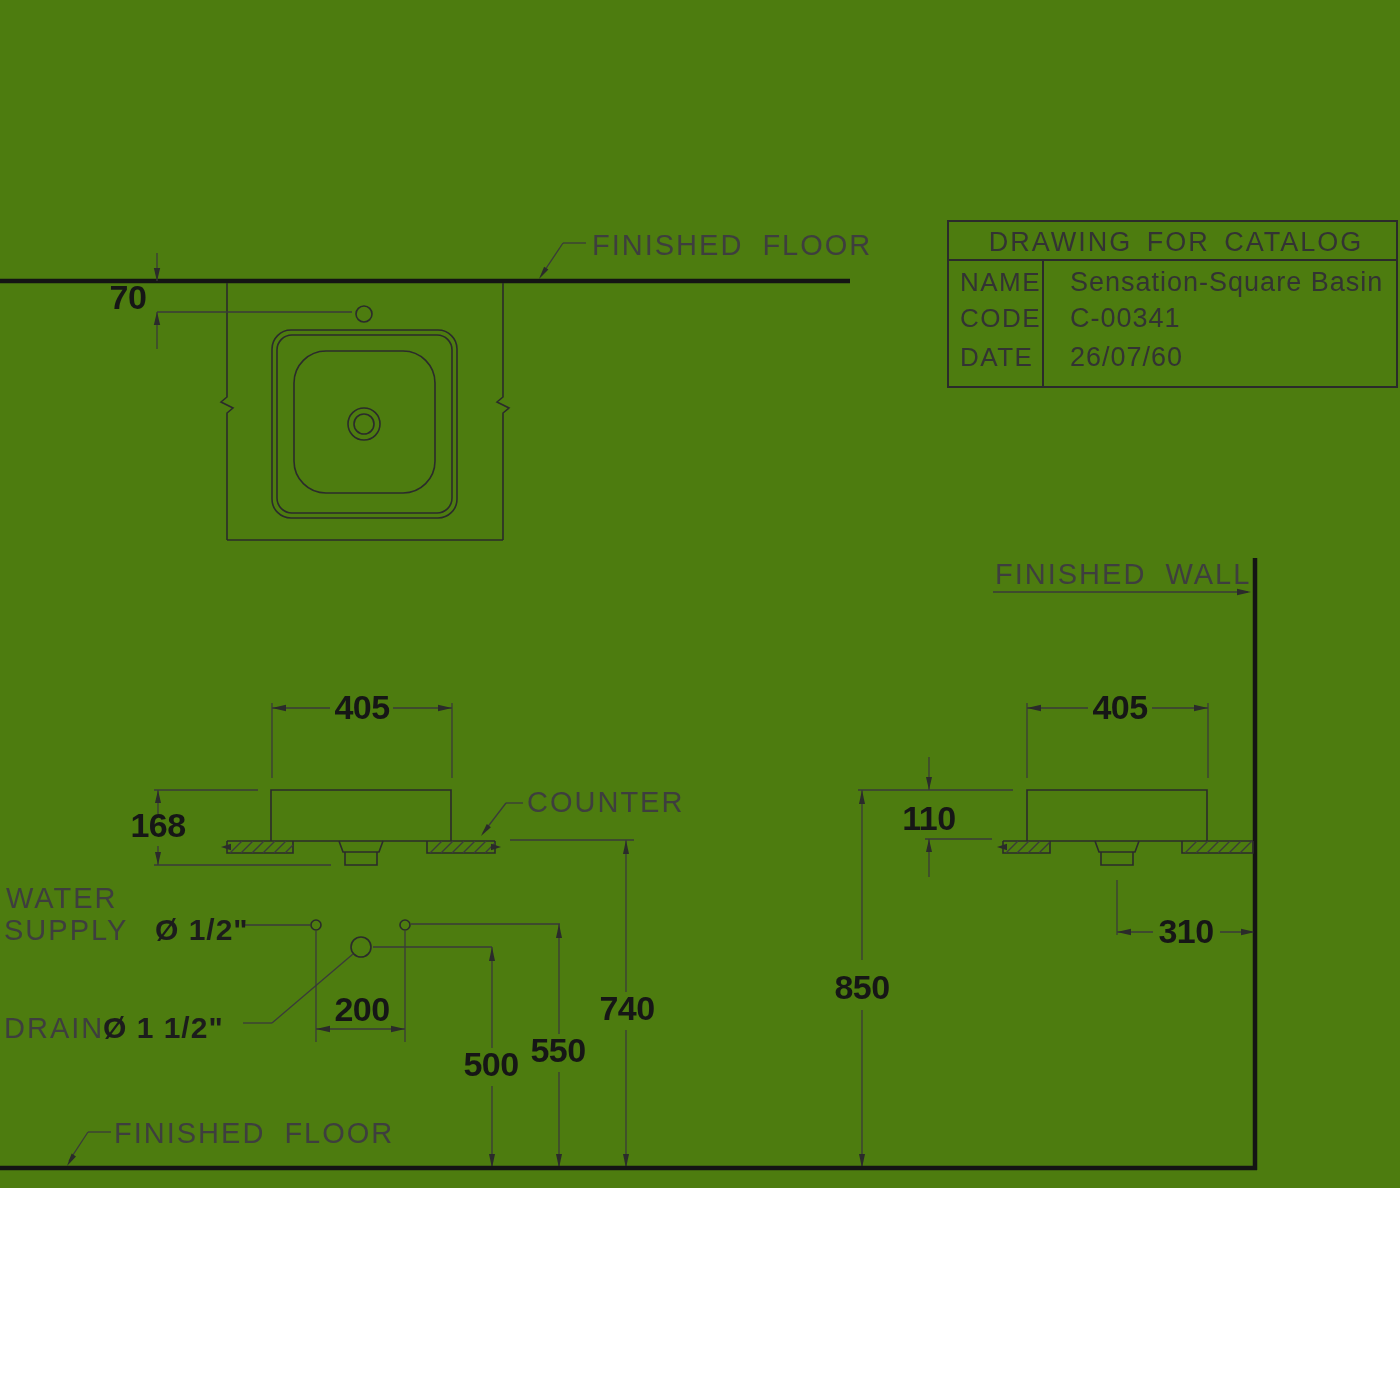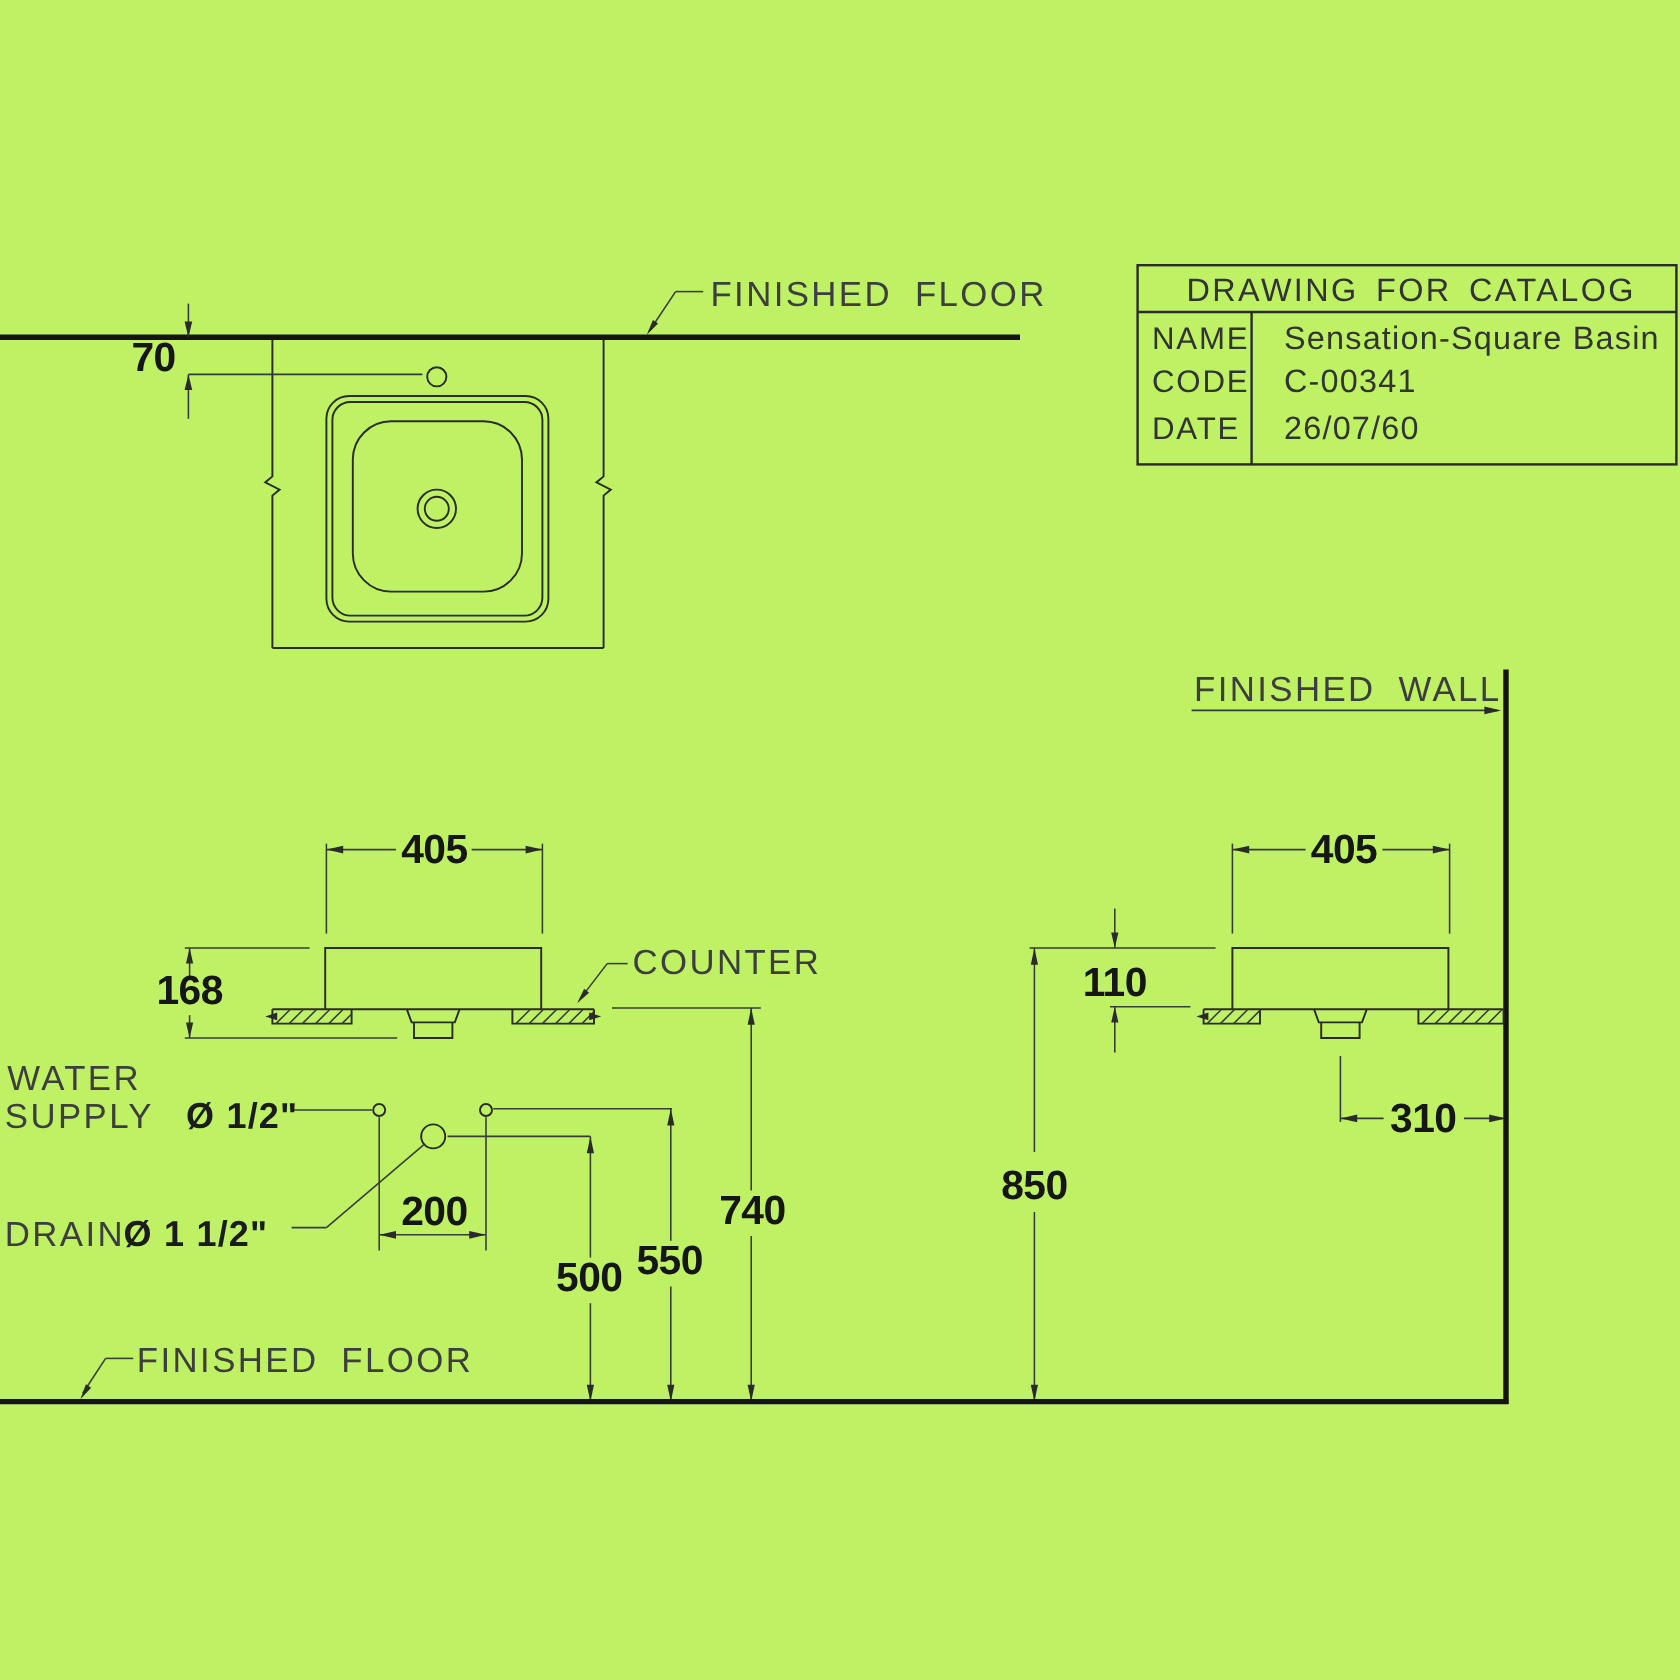--- a/index.html
+++ b/index.html
@@ -1,16 +1,16 @@
 <!DOCTYPE html>
 <html><head>
 <meta charset="utf-8">
 <style>
   html,body{margin:0;padding:0;background:#ffffff;}
-  .canvas{position:relative;width:1400px;height:1400px;background:#bef264;overflow:hidden;}
+  .canvas{position:relative;width:1400px;height:1188px;background:#4d7c0f;overflow:hidden;}
   svg{display:block;}
   .ln{stroke:#2b2b2b;stroke-width:1.6;fill:none;}
   .dln{stroke:#3a3a3a;stroke-width:1.3;fill:none;}
   .thick{stroke:#141414;stroke-width:4.5;fill:none;}
   .tb{stroke:#2b2b2b;stroke-width:2;fill:none;}
   .arw{fill:#2b2b2b;stroke:none;}
   text{font-family:"Liberation Sans",sans-serif;}
   .dim{font-size:34px;font-weight:bold;fill:#161616;letter-spacing:-0.5px;text-anchor:middle;}
   .lbl{font-size:29px;fill:#3e3e3e;letter-spacing:2px;word-spacing:9px;}
   .lblb{font-size:30px;font-weight:bold;fill:#1c1c1c;letter-spacing:1px;}

